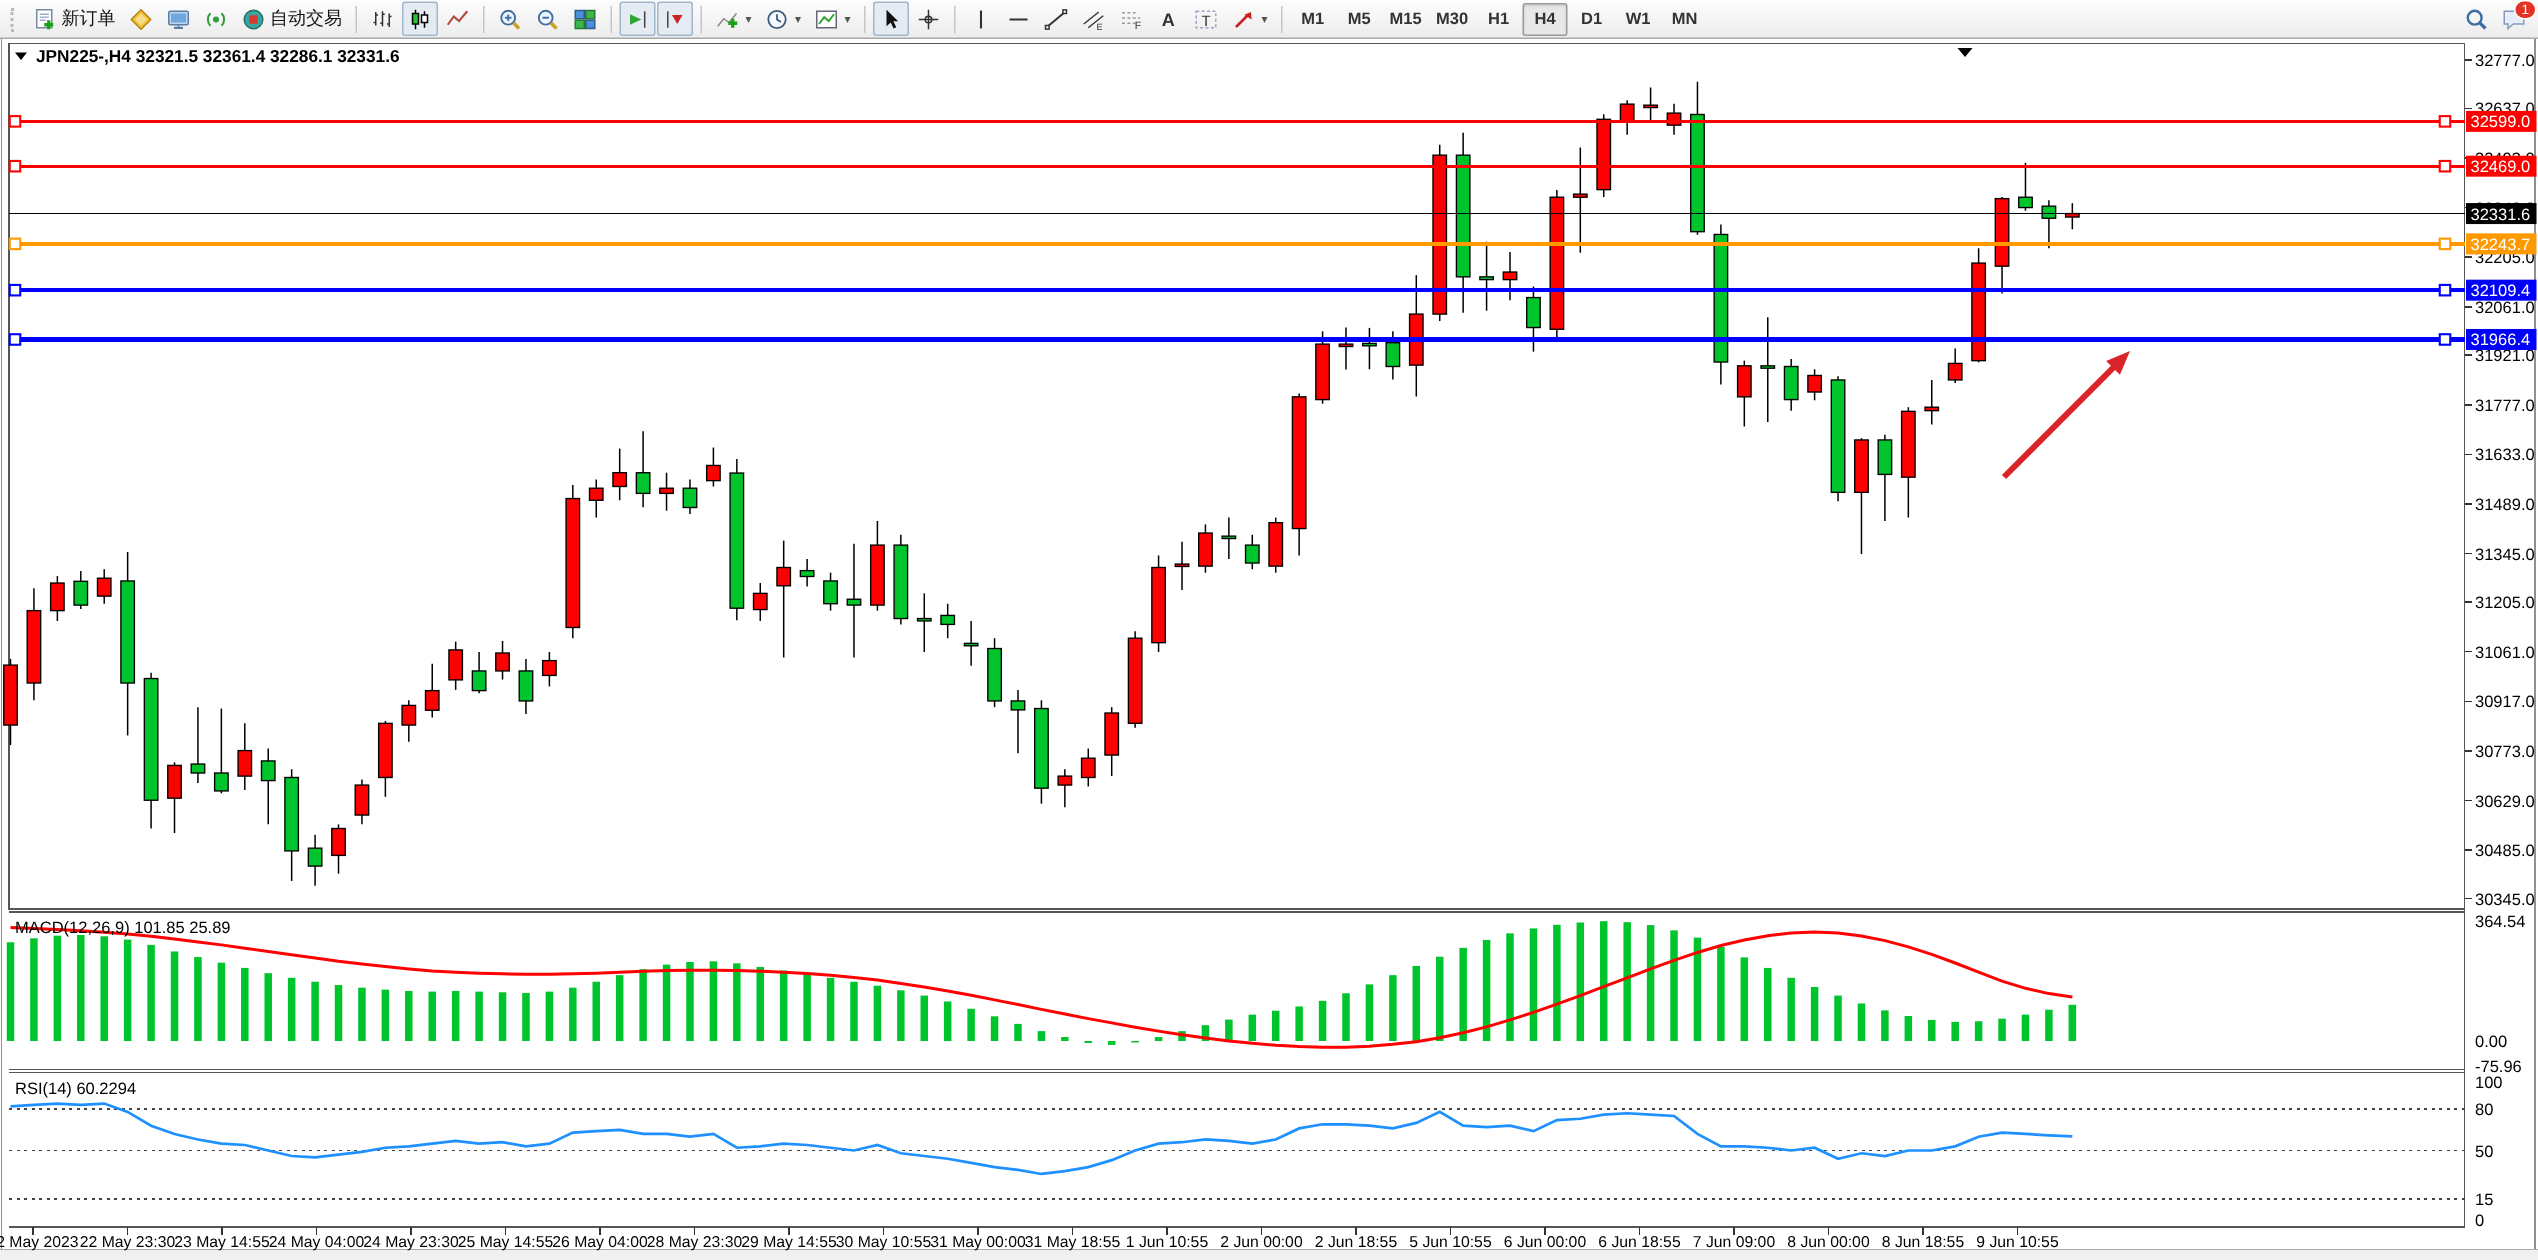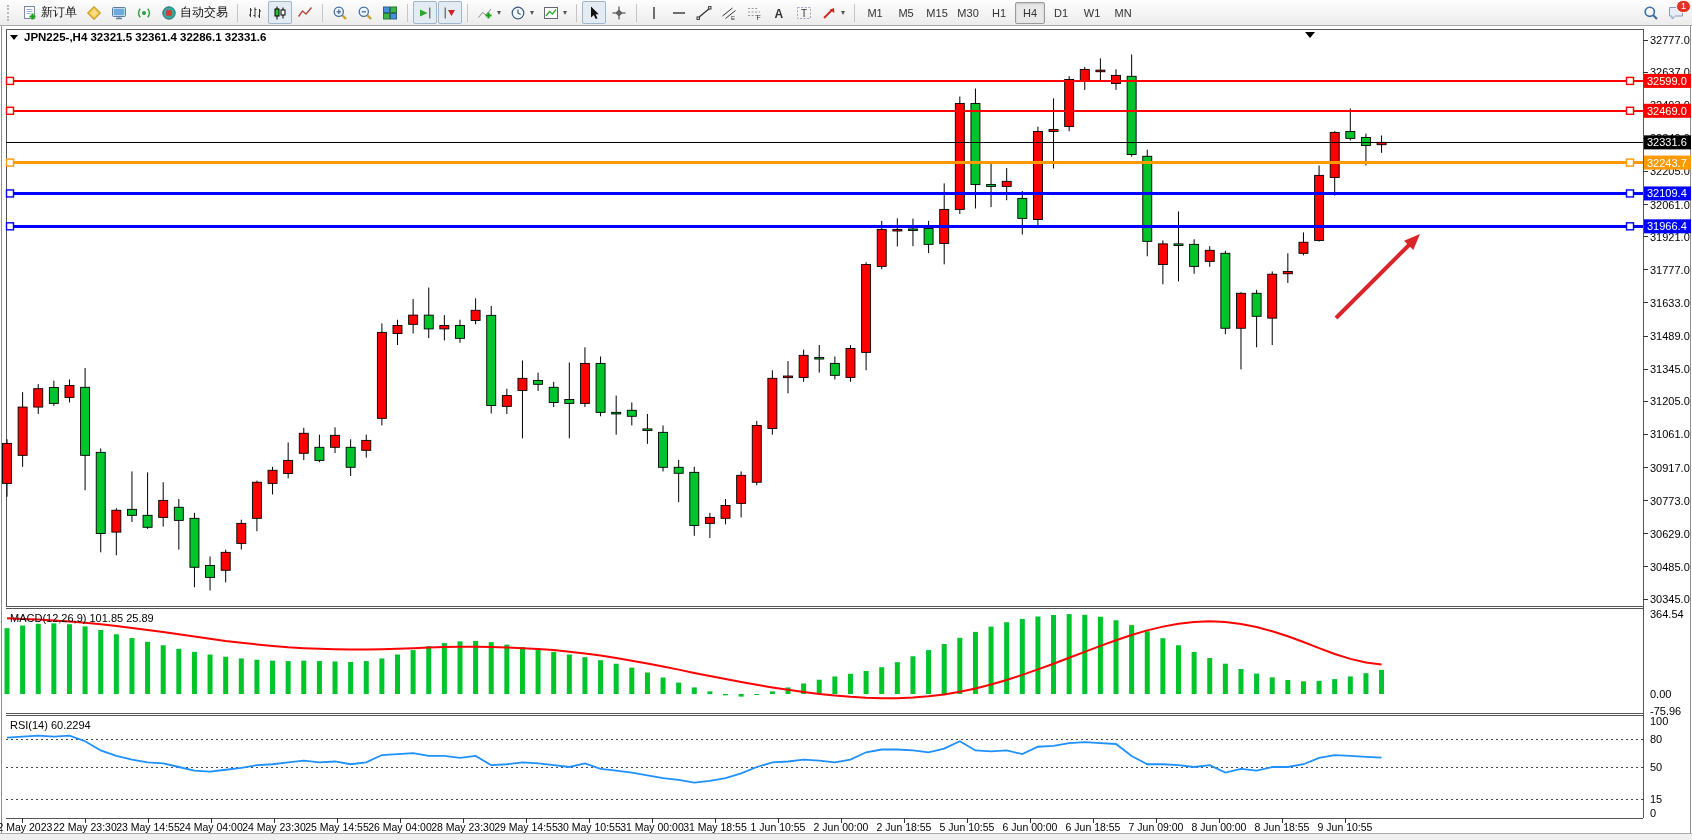--- a/index.html
+++ b/index.html
@@ -6,21 +6,21 @@
   body{width:1692px;height:840px;background:#f0f0f0;font-family:"Liberation Sans",sans-serif;overflow:hidden;}
   .toolbar{height:25px;display:flex;align-items:center;padding:0 4px;background:linear-gradient(#fdfdfd,#ececec);border-bottom:1px solid #a8a8a8;gap:1px;}
   .grip{width:5px;height:16px;border-left:2px dotted #b9b9b9;margin:0 3px;}
   .sep{width:1px;height:18px;background:#c5c5c5;margin:0 4px;}
   .tbtn{height:21px;display:flex;align-items:center;gap:3px;padding:0 3px;border:1px solid transparent;border-radius:2px;cursor:default;}
   .tbtn.active{background:#e4ebf2;border-color:#9fb6cc;}
   .tbtn .tlabel{font-size:12px;color:#111;white-space:nowrap;}
   .tbtn .dd{font-size:8px;color:#555;margin-left:1px;}
   .ticon{width:16px;height:16px;display:inline-block;position:relative;}
   .ticon svg{display:block;}
-  .tf{width:28px;height:20px;display:flex;align-items:center;justify-content:center;font-size:11px;font-weight:normal;color:#333;border:1px solid transparent;border-radius:2px;}
+  .tf{width:28px;height:20px;display:flex;align-items:center;justify-content:center;font-size:11px;font-weight:bold;color:#333;border:1px solid transparent;border-radius:2px;}
   .tf.active{background:#e8e8e8;border-color:#9a9a9a;box-shadow:inset 0 1px 2px rgba(0,0,0,.15);}
   .spacer{flex:1;}
   .badgewrap{position:relative;}
   .cnt{position:absolute;top:-5px;right:-7px;background:#e23324;color:#fff;border-radius:8px;font-size:9px;line-height:11px;padding:0 4px;border:1px solid #fff;}
   .chartwrap{position:relative;width:1692px;height:815px;background:#fff;}
 </style>
 </head>
 <body>
 
 <div id="toolbar" class="toolbar">

